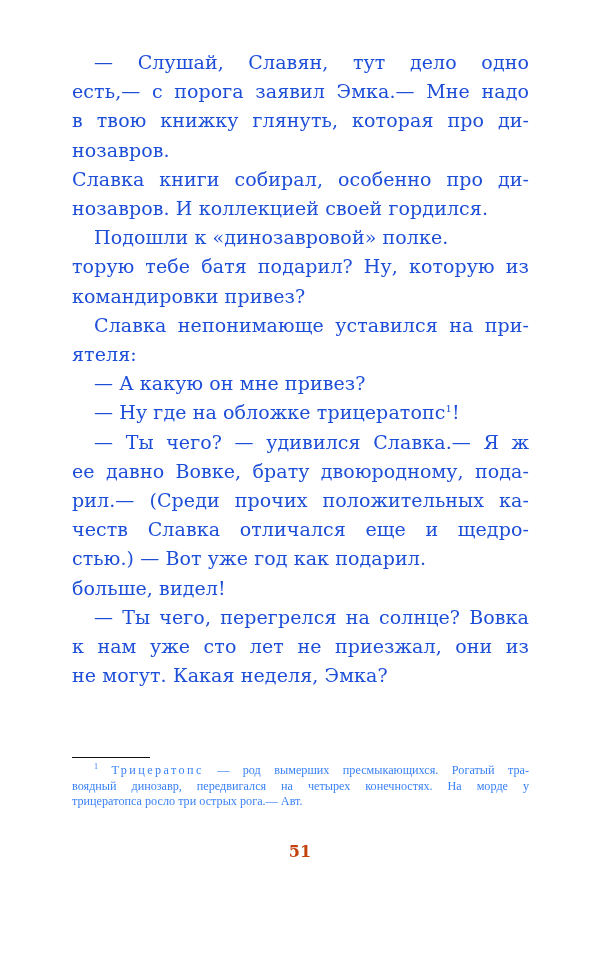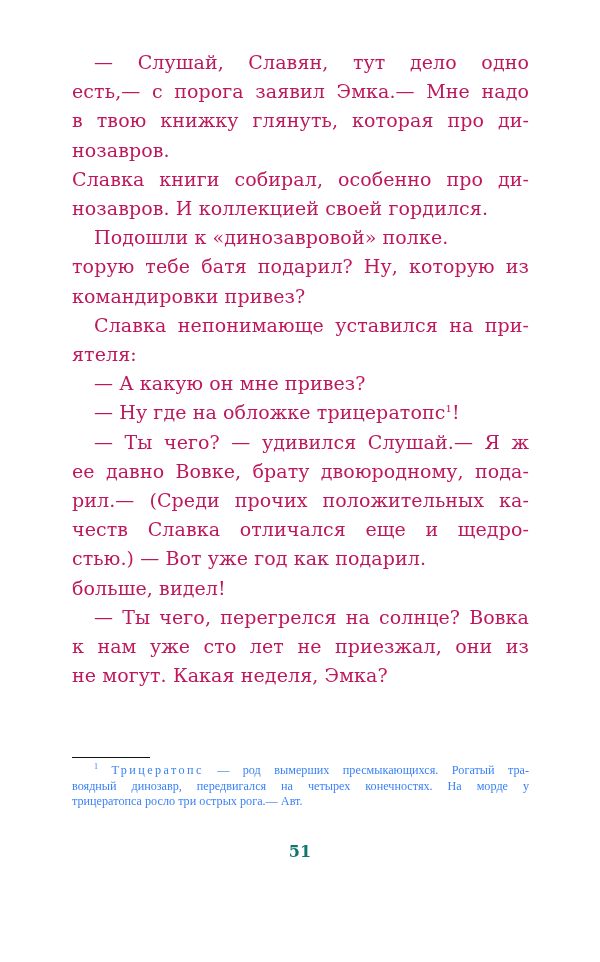--- a/index.html
+++ b/index.html
@@ -1,17 +1,17 @@
 <!DOCTYPE html>
 <html><head>
   <meta charset="utf-8">
   <style>
     html, body { margin: 0; padding: 0; background: #ffffff; }
     body { width: 600px; height: 962px; position: relative; overflow: hidden; }
-    .page { position: absolute; left: 72px; top: 48px; width: 457px; color: #be185d; }
+    .page { position: absolute; left: 72px; top: 48px; width: 457px; color: #1d4ed8; }
     .body-text {
       font-family: "DejaVu Serif", "Liberation Serif", serif;
       font-size: 19px;
       line-height: 29.2px;
       letter-spacing: 0.1px;
     }
     .line { display: block; white-space: nowrap; text-align: justify; text-align-last: justify; }
     .line.last { text-align-last: left; }
     .indent { padding-left: 22px; }
     .footnote-rule { position: absolute; left: 72px; top: 757px; width: 78px; height: 1px; background: #111; }
@@ -20,41 +20,41 @@
       font-family: "Liberation Serif", "DejaVu Serif", serif;
       font-size: 12.2px; line-height: 15.5px; color: #3b82f6;
     }
     .footnote .line { white-space: nowrap; }
     .fn-term { letter-spacing: 2.4px; }
     .fn-sup { font-size: 8px; vertical-align: super; line-height: 0; }
     .fn-author { }
     .sup { font-size: 10px; vertical-align: super; line-height: 0; }
     .page-number {
       position: absolute; left: 0; width: 600px; top: 842px; text-align: center;
-      font-family: "DejaVu Serif", "Liberation Serif", serif; font-weight: bold; font-size: 16px; color: #0f766e;
+      font-family: "DejaVu Serif", "Liberation Serif", serif; font-weight: bold; font-size: 16px; color: #c2410c;
     }
   </style>
 </head>
 <body>
 
 <div class="page body-text" id="page-body">
     <span class="line indent"><span>— Слушай, Славян, тут дело одно</span></span>
     <span class="line"><span>есть,— с порога заявил Эмка.— Мне надо</span></span>
     <span class="line"><span>в твою книжку глянуть, которая про ди-</span></span>
     <span class="line last"><span>нозавров.</span></span>
     <span class="line"><span>Славка книги собирал, особенно про ди-</span></span>
     <span class="line last"><span>нозавров. И коллекцией своей гордился.</span></span>
     <span class="line indent last"><span>Подошли к «динозавровой» полке.</span></span>
     <span class="line"><span>торую тебе батя подарил? Ну, которую из</span></span>
     <span class="line last"><span>командировки привез?</span></span>
     <span class="line indent"><span>Славка непонимающе уставился на при-</span></span>
     <span class="line last"><span>ятеля:</span></span>
     <span class="line indent last"><span>— А какую он мне привез?</span></span>
     <span class="line indent last"><span>— Ну где на обложке трицератопс</span><span class="sup">1</span><span>!</span></span>
-    <span class="line indent"><span>— Ты чего? — удивился Слушай.— Я ж</span></span>
+    <span class="line indent"><span>— Ты чего? — удивился Славка.— Я ж</span></span>
     <span class="line"><span>ее давно Вовке, брату двоюродному, пода-</span></span>
     <span class="line"><span>рил.— (Среди прочих положительных ка-</span></span>
     <span class="line"><span>честв Славка отличался еще и щедро-</span></span>
     <span class="line last"><span>стью.) — Вот уже год как подарил.</span></span>
     <span class="line last"><span>больше, видел!</span></span>
     <span class="line indent"><span>— Ты чего, перегрелся на солнце? Вовка</span></span>
     <span class="line"><span>к нам уже сто лет не приезжал, они из</span></span>
     <span class="line last"><span>не могут. Какая неделя, Эмка?</span></span>
   </div>
 

